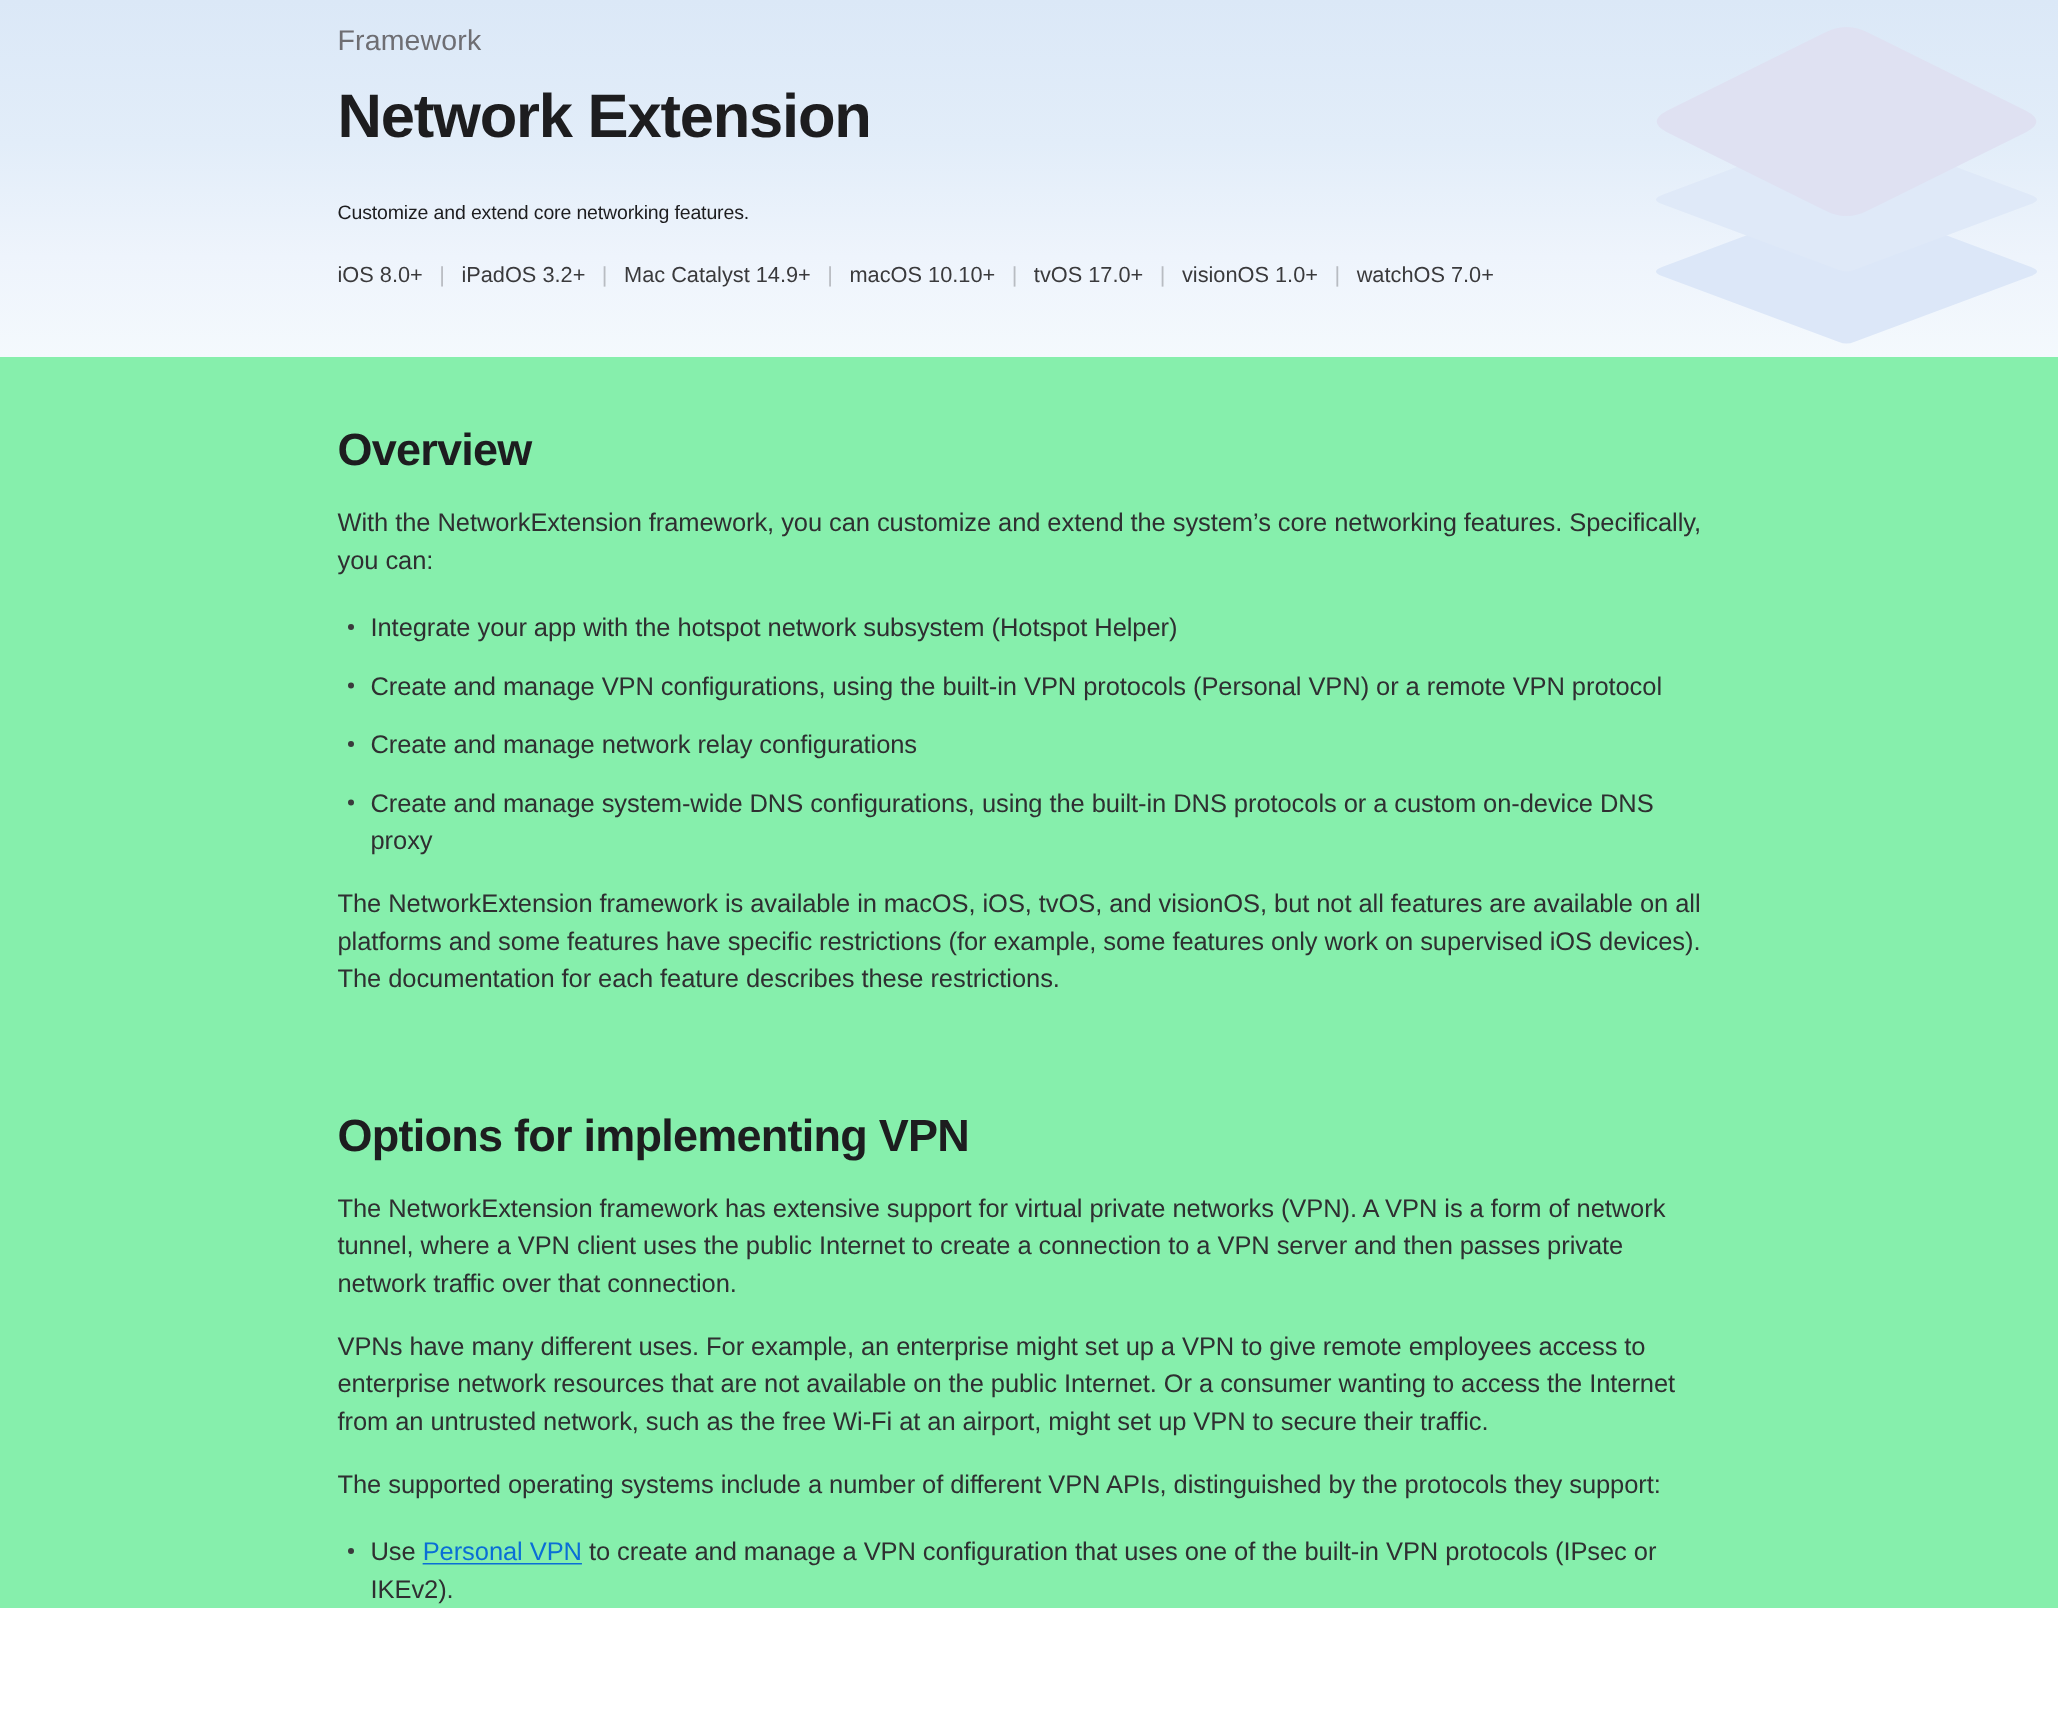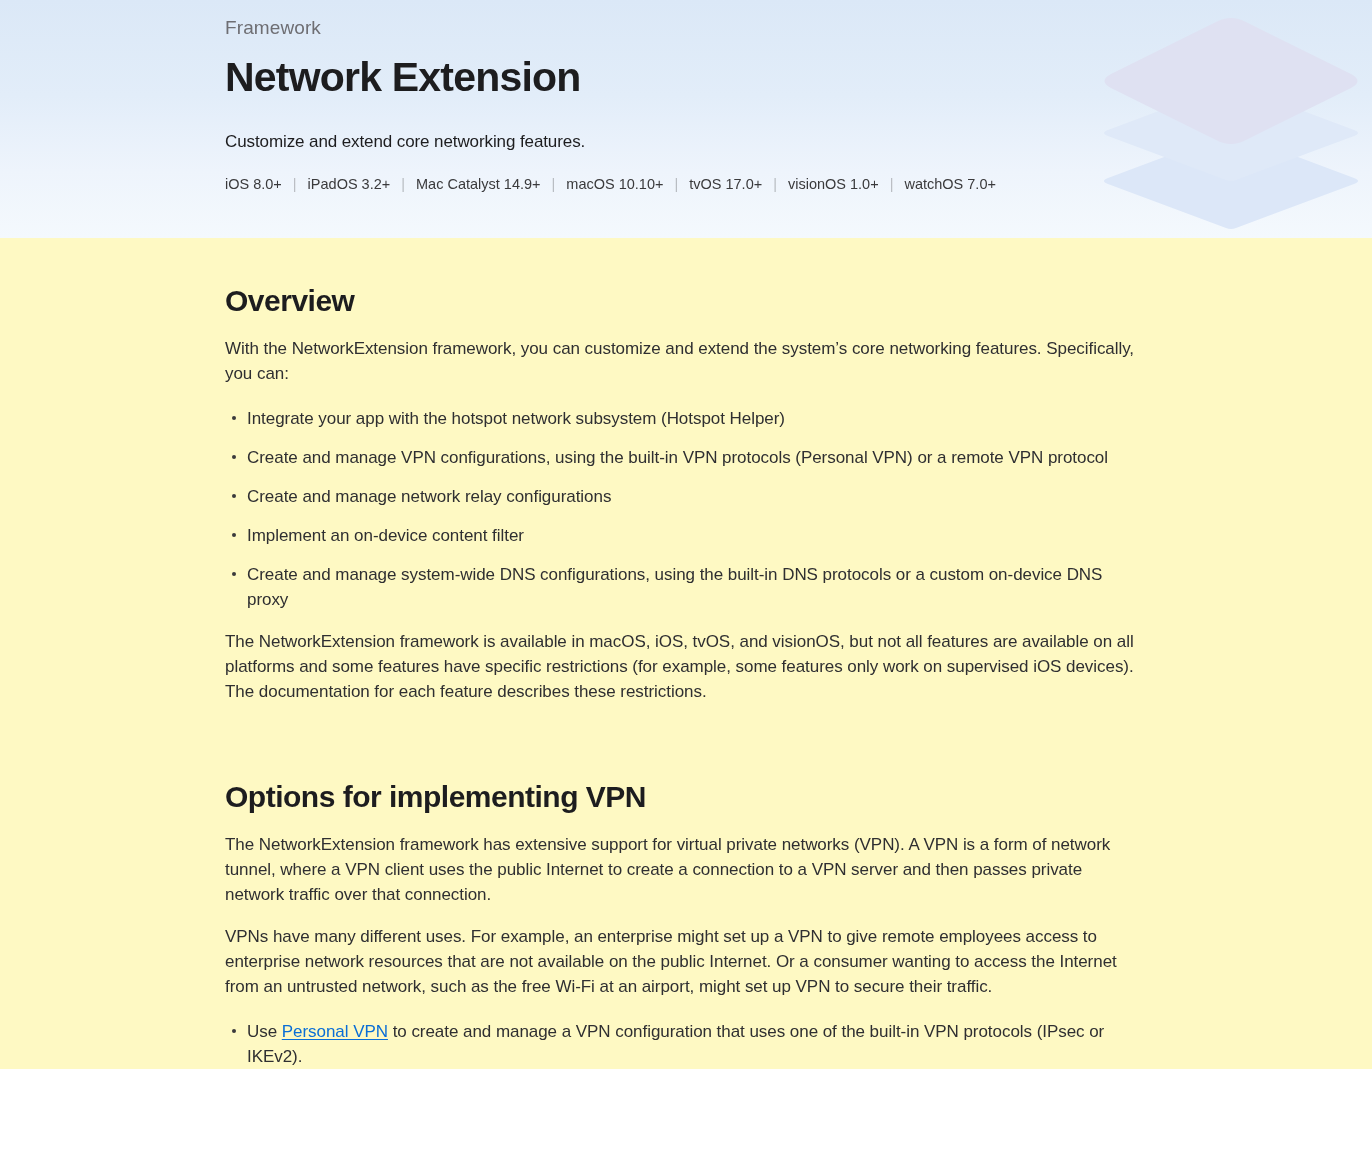--- a/index.html
+++ b/index.html
@@ -36,21 +36,21 @@
   }
   .hero-title {
     font-size: 41px;
     line-height: 50px;
     font-weight: 700;
     letter-spacing: -0.8px;
     color: #1d1d1f;
     margin-top: 12px;
   }
   .hero-abstract {
-    font-size: 17px;
+    font-size: 13px;
     line-height: 26px;
     font-weight: 500;
     color: #1d1d1f;
     margin-top: 14px;
     letter-spacing: -0.1px;
   }
   .availability {
     margin-top: 20px;
     display: flex;
     align-items: center;
@@ -78,21 +78,21 @@
     top: 12px;
     width: 270px;
     height: 226px;
     z-index: 1;
     pointer-events: none;
   }
 
   
   .content {
     padding: 0 0 0 225px;
-    background: #fef9c3;
+    background: #86efac;
   }
   .col {
     width: 918px;
   }
   h2.section-title {
     font-size: 30px;
     line-height: 36px;
     font-weight: 700;
     letter-spacing: -0.5px;
     color: #1d1d1f;
@@ -183,31 +183,31 @@
 <main class="content">
   <div class="col">
 
     <section>
       <h2 class="section-title">Overview</h2>
       <p class="body">With the NetworkExtension framework, you can customize and extend the system’s core networking features. Specifically, you can:</p>
       <ul class="bullets" id="overview-bullets">
           <li><span class="dot"></span><span>Integrate your app with the hotspot network subsystem (Hotspot Helper)</span></li>
           <li><span class="dot"></span><span>Create and manage VPN configurations, using the built-in VPN protocols (Personal VPN) or a remote VPN protocol</span></li>
           <li><span class="dot"></span><span>Create and manage network relay configurations</span></li>
-          <li><span class="dot"></span><span>Implement an on-device content filter</span></li>
           <li><span class="dot"></span><span>Create and manage system-wide DNS configurations, using the built-in DNS protocols or a custom on-device DNS proxy</span></li>
         </ul>
       <p class="body">The NetworkExtension framework is available in macOS, iOS, tvOS, and visionOS, but not all features are available on all platforms and some features have specific restrictions (for example, some features only work on supervised iOS devices). The documentation for each feature describes these restrictions.</p>
     </section>
 
     <div class="spacer-lg"></div>
 
     <section>
       <h2 class="section-title">Options for implementing VPN</h2>
       <p class="body">The NetworkExtension framework has extensive support for virtual private networks (VPN). A VPN is a form of network tunnel, where a VPN client uses the public Internet to create a connection to a VPN server and then passes private network traffic over that connection.</p>
       <p class="body">VPNs have many different uses. For example, an enterprise might set up a VPN to give remote employees access to enterprise network resources that are not available on the public Internet. Or a consumer wanting to access the Internet from an untrusted network, such as the free Wi-Fi at an airport, might set up VPN to secure their traffic.</p>
+      <p class="body">The supported operating systems include a number of different VPN APIs, distinguished by the protocols they support:</p>
       <ul class="bullets" id="vpn-bullets">
           <li><span class="dot"></span><span>Use </span><a class="doc-link" href="#">Personal VPN</a><span> to create and manage a VPN configuration that uses one of the built-in VPN protocols (IPsec or IKEv2).</span></li>
         </ul>
     </section>
 
   </div>
 </main>
 
 </body></html>

